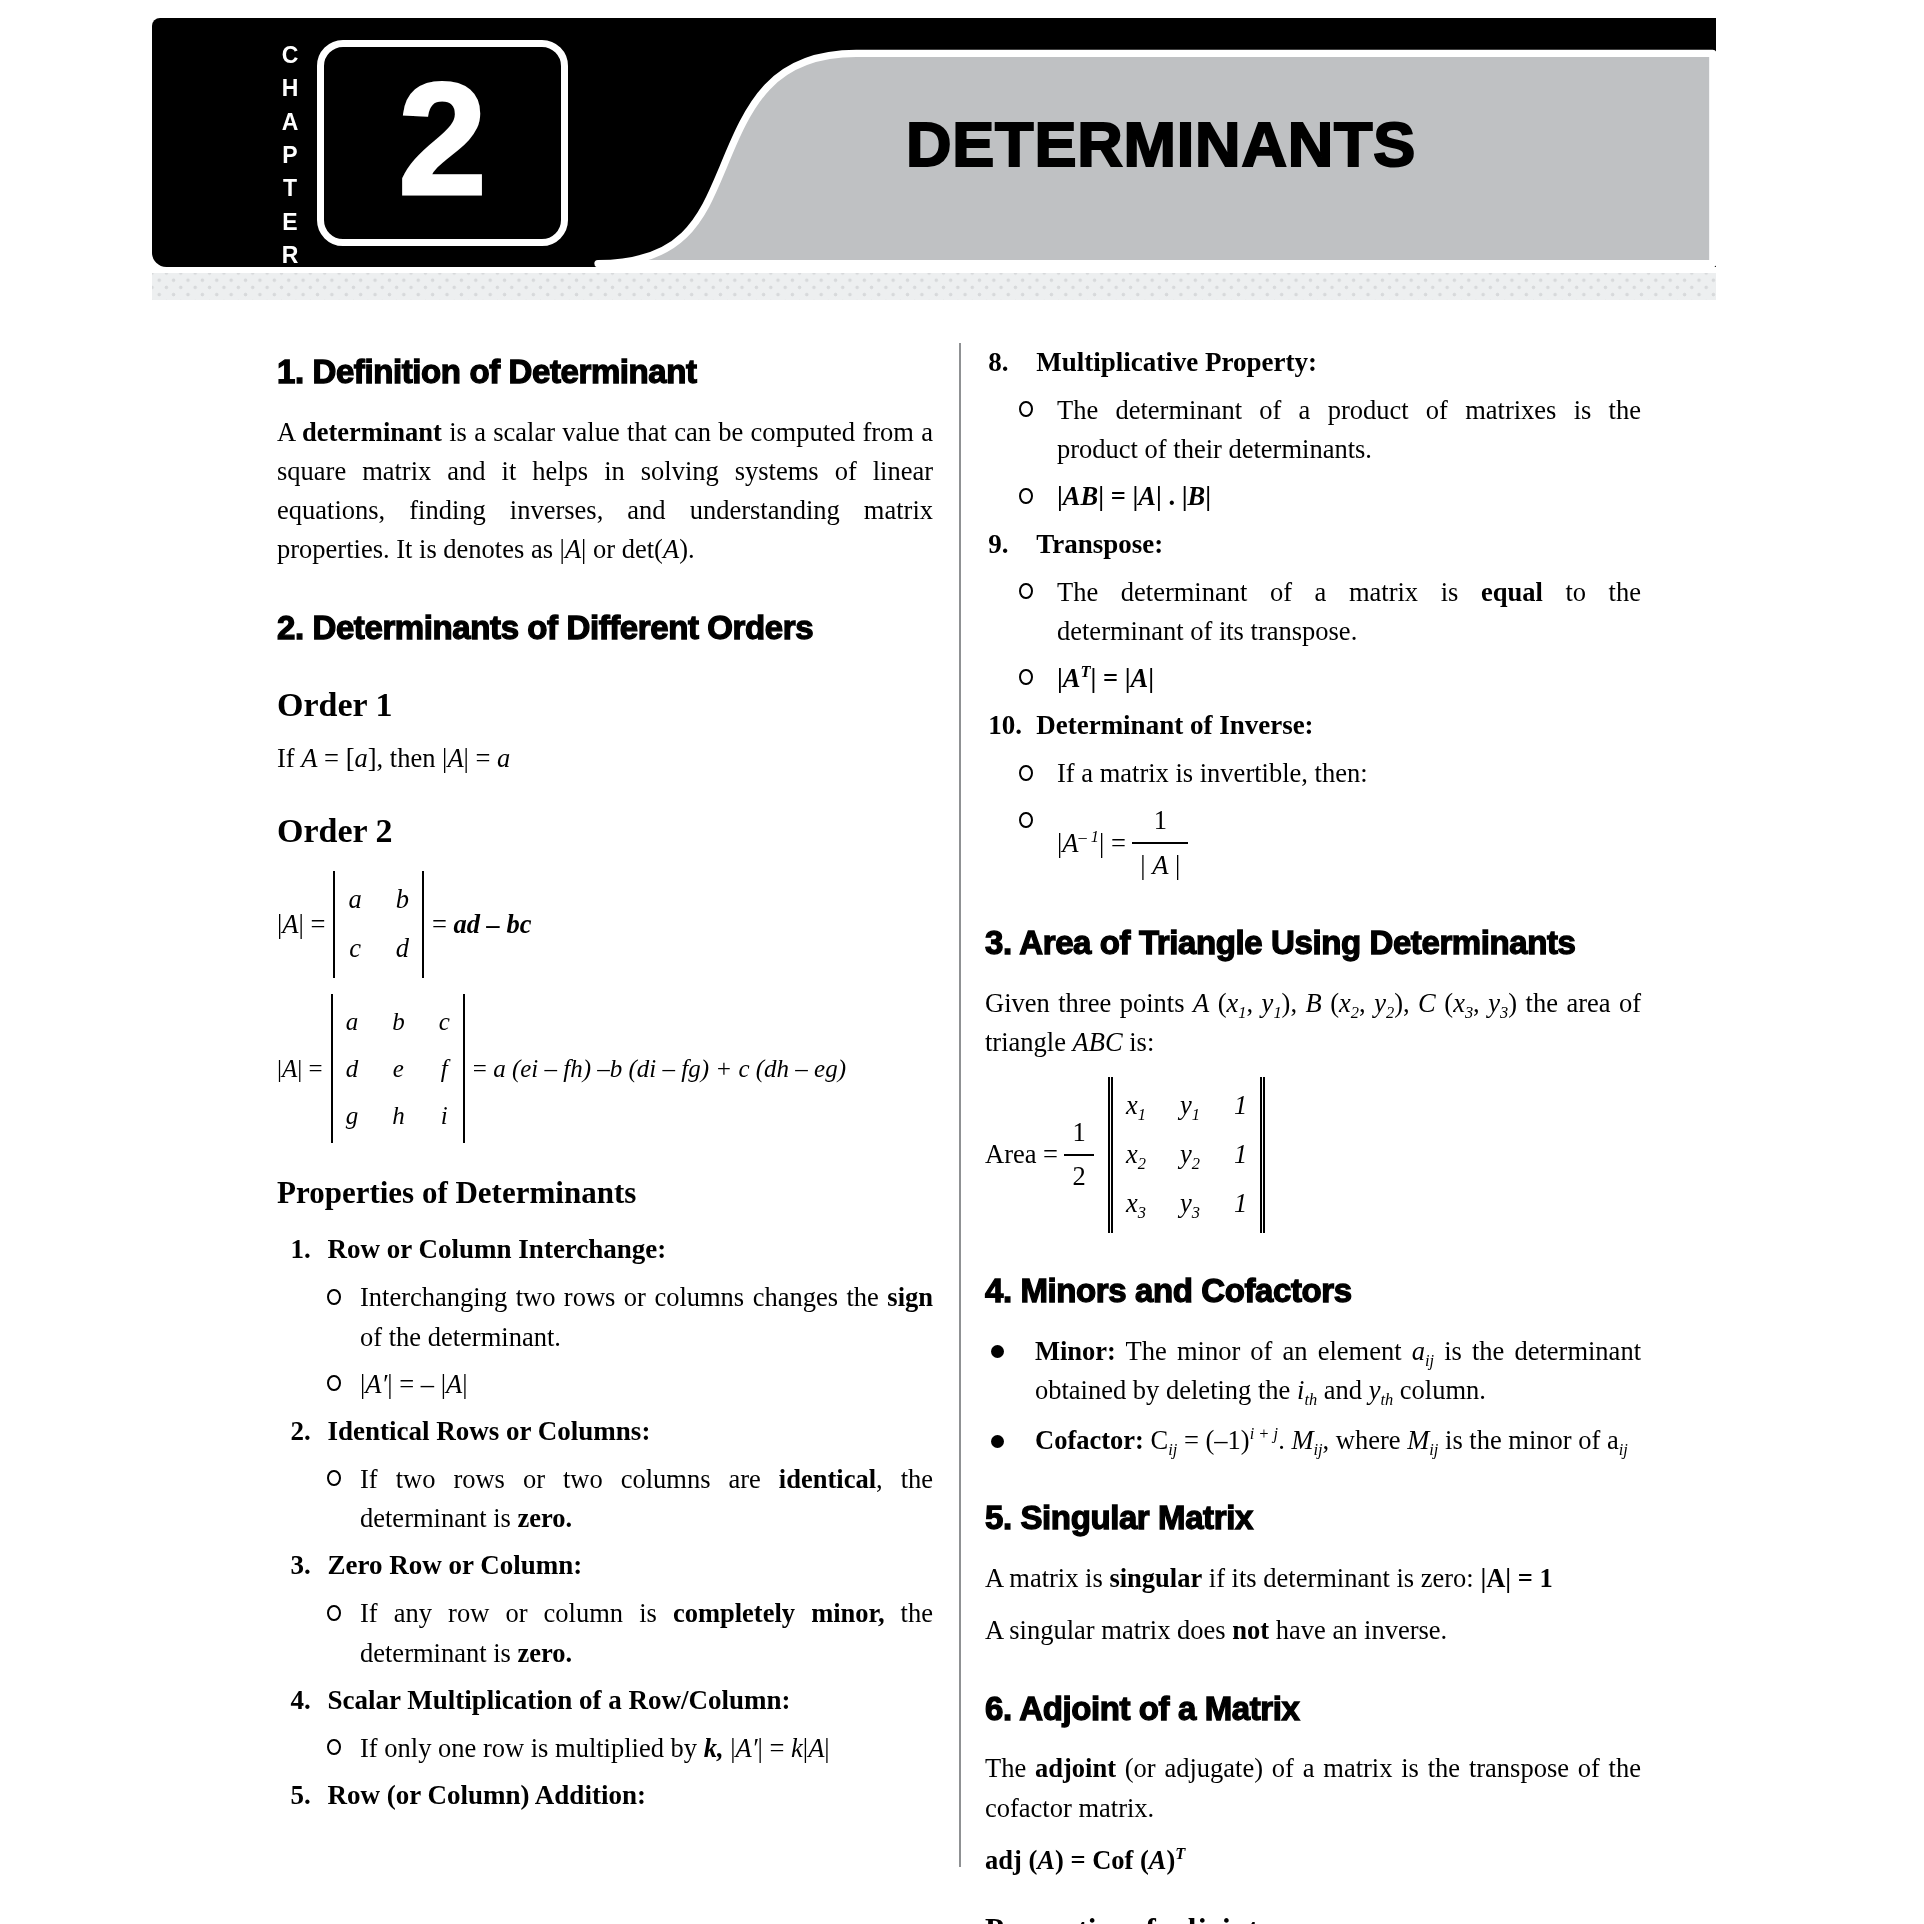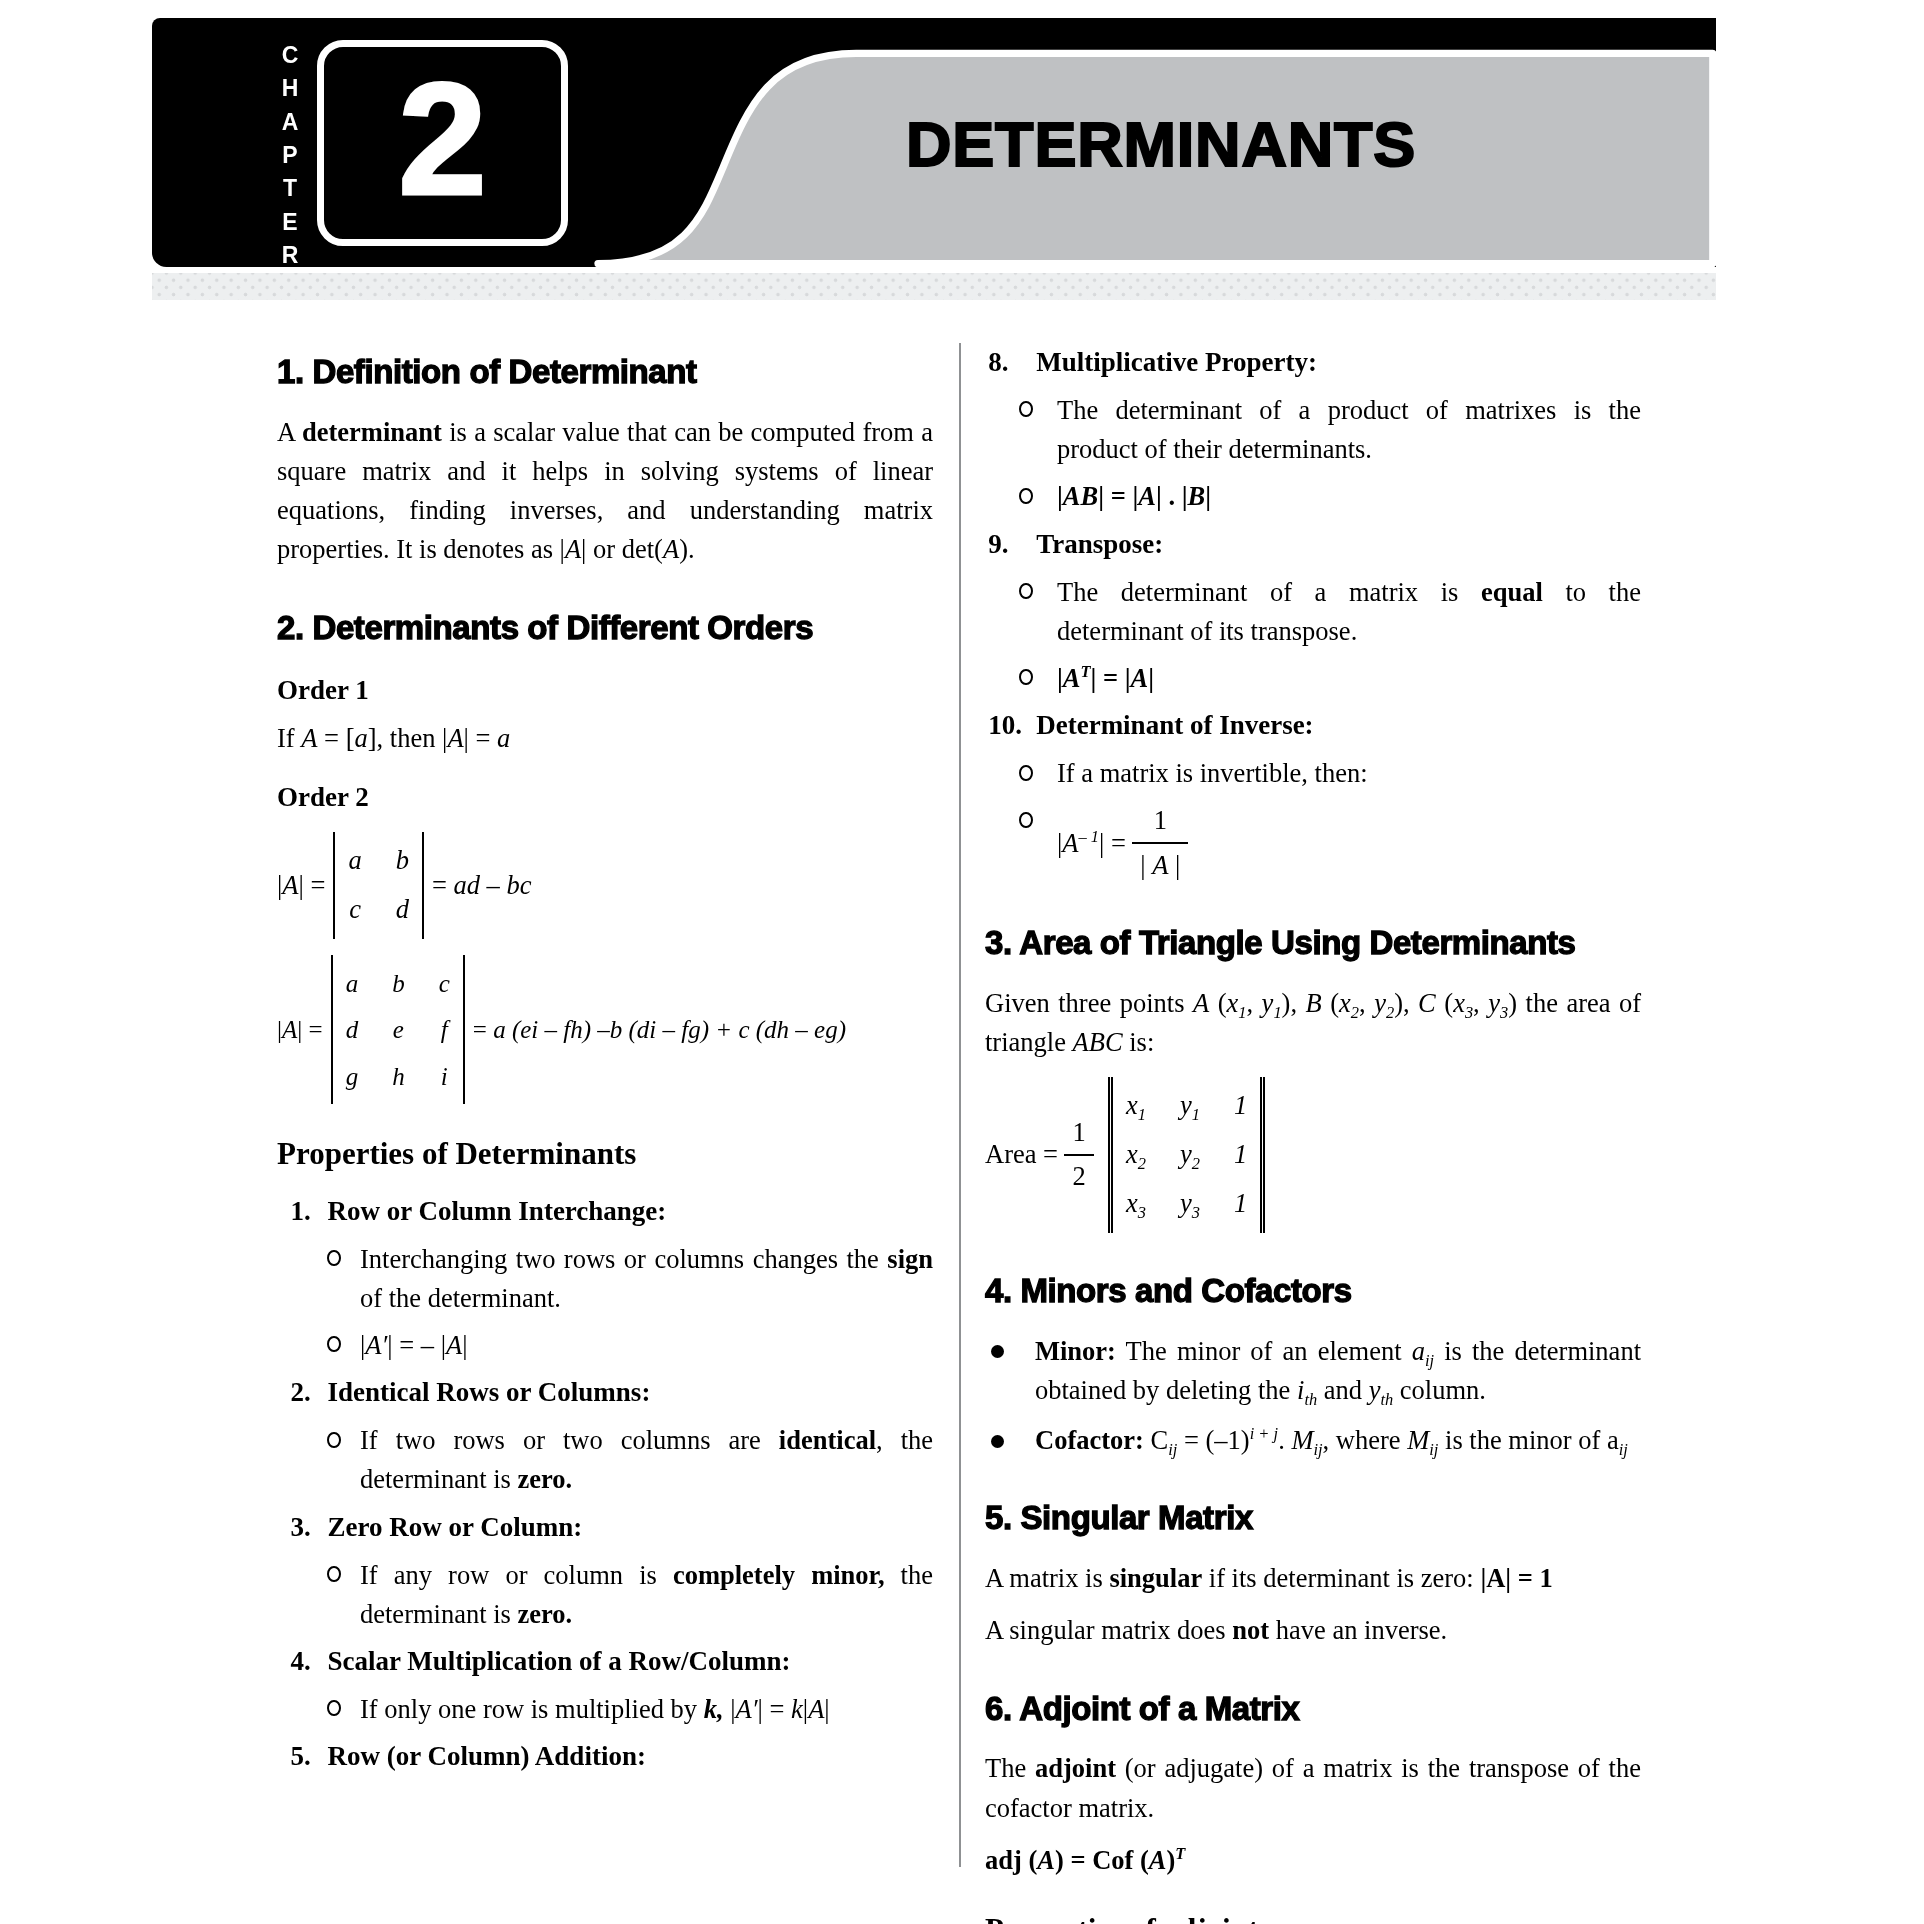--- a/index.html
+++ b/index.html
@@ -29,21 +29,21 @@
   .divider{position:absolute;left:959px;top:343px;width:2.4px;height:1524px;background:#8f9193;}
   .col{position:absolute;top:343px;width:656px;font-size:26.5px;line-height:1.48;}
   .col-l{left:277px;}
   .col-r{left:985px;}
 
   .h1{font-family:"Liberation Sans",sans-serif;font-weight:700;font-size:33px;
       -webkit-text-stroke:1.3px #000;letter-spacing:-0.4px;margin:34px 0 16px;white-space:nowrap;}
   .col .h1:first-child{margin-top:4.8px;}
   .body{margin:0 0 13px;text-align:justify;}
   .noj{text-align:left;}
-  .order-label{font-weight:700;font-size:27px;margin:19px 0 8px;}
+  .order-label{font-weight:700;font-size:34px;margin:28px 0 8px;}
   .props-title{font-weight:700;font-size:31px;margin:27px 0 14.4px;}
 
   .prop{margin-bottom:8px;}
   .prop-head{display:flex;font-weight:700;font-size:27px;padding-left:13.6px;margin-bottom:8px;}
   .pnum{min-width:37px;flex:none;}
   .col-r .prop-head{padding-left:3.2px;}
   .col-r .pnum{min-width:48px;}
 
   .bullet{position:relative;padding-left:83px;margin-bottom:8px;text-align:justify;}
   .col-r .bullet{padding-left:72px;}
@@ -97,21 +97,21 @@
 
     <div class="order-label">Order 2</div>
     <div class="eq">
       <span><span>|</span><span style="font-style: italic;">A</span><span>| =</span></span>
       <span class="mat m2">
         <span>a</span>
         <span>b</span>
         <span>c</span>
         <span>d</span>
       </span>
-      <span><span>= </span><span style="font-style: italic;">ad – bc</span></span>
+      <span><span>= </span><span style="font-style: italic; font-weight: bold;">ad – bc</span></span>
     </div>
 
     <div class="eq eq-sm">
       <span><span>|</span><span style="font-style: italic;">A</span><span>| =</span></span>
       <span class="mat m3">
         <span>a</span>
         <span>b</span>
         <span>c</span>
         <span>d</span>
         <span>e</span>

